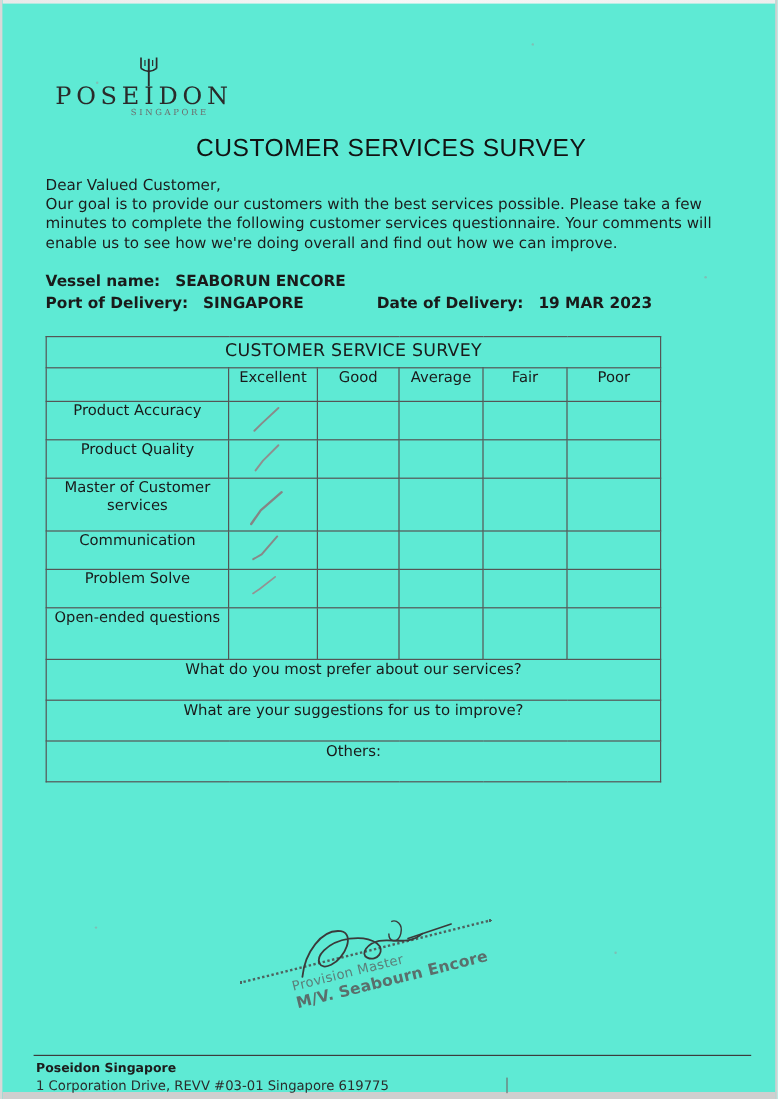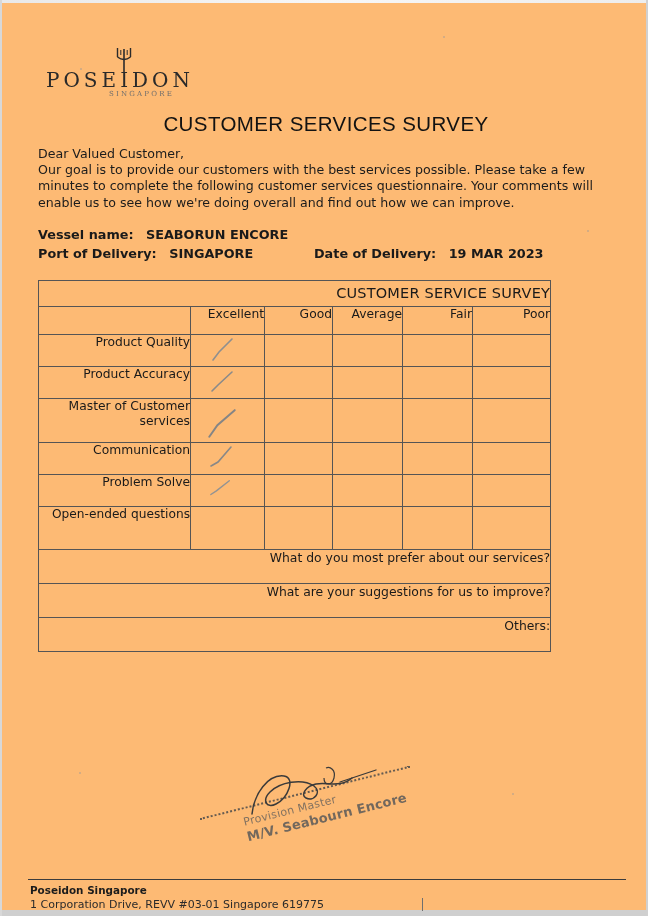--- a/index.html
+++ b/index.html
@@ -4,21 +4,21 @@
 <style>
   html, body {
     margin: 0;
     padding: 0;
     background: #ffffff;
   }
   .page {
     position: relative;
     width: 648px;
     height: 916px;
-    background: #fdba74;
+    background: #5eead4;
     font-family: "DejaVu Sans", sans-serif;
     color: #1a1a1a;
     overflow: hidden;
     box-sizing: border-box;
     border-left: 2px solid #d8d8d8;
     border-right: 2px solid #d0d0d0;
   }
   
   .scan-edge-top {
     position: absolute; left: 0; top: 0; width: 648px; height: 3px;
@@ -86,21 +86,21 @@
     width: 512px;
     border-collapse: collapse;
     table-layout: fixed;
     font-size: 12.2px;
   }
   .survey-table td, .survey-table th {
     border: 1px solid #555;
     padding: 0;
     vertical-align: top;
     font-weight: normal;
-    text-align: right;
+    text-align: center;
   }
   .tbl-title {
     text-align: center;
     font-weight: bold;
     font-size: 14.5px;
     height: 25px;
     line-height: 25px;
     letter-spacing: .2px;
   }
   .hdr-cell {
@@ -256,37 +256,37 @@
       <tr>
         <td class="hdr-cell"></td>
         <td class="hdr-cell">Excellent</td>
         <td class="hdr-cell">Good</td>
         <td class="hdr-cell">Average</td>
         <td class="hdr-cell">Fair</td>
         <td class="hdr-cell">Poor</td>
       </tr>
 
       <tr class="row-rate">
+        <td class="crit-label">Product Accuracy</td>
+        <td class="mark-cell">
+          <svg class="tick" viewBox="0 0 26 26">
+            <path d="M3 22 L9 16 L23 3" fill="none" stroke="#8a8a8a" stroke-width="1.6" stroke-linecap="round"></path>
+          </svg>
+        </td>
+        <td></td>
+        <td></td>
+        <td></td>
+        <td></td>
+      </tr>
+
+      <tr class="row-rate">
         <td class="crit-label">Product Quality</td>
         <td class="mark-cell">
           <svg class="tick" viewBox="0 0 26 26">
             <path d="M4 23 L10 15 L23 2" fill="none" stroke="#8f8f8f" stroke-width="1.6" stroke-linecap="round"></path>
-          </svg>
-        </td>
-        <td></td>
-        <td></td>
-        <td></td>
-        <td></td>
-      </tr>
-
-      <tr class="row-rate">
-        <td class="crit-label">Product Accuracy</td>
-        <td class="mark-cell">
-          <svg class="tick" viewBox="0 0 26 26">
-            <path d="M3 22 L9 16 L23 3" fill="none" stroke="#8a8a8a" stroke-width="1.6" stroke-linecap="round"></path>
           </svg>
         </td>
         <td></td>
         <td></td>
         <td></td>
         <td></td>
       </tr>
 
       <tr class="row-rate-tall">
         <td class="crit-label">Master of Customer services</td>

